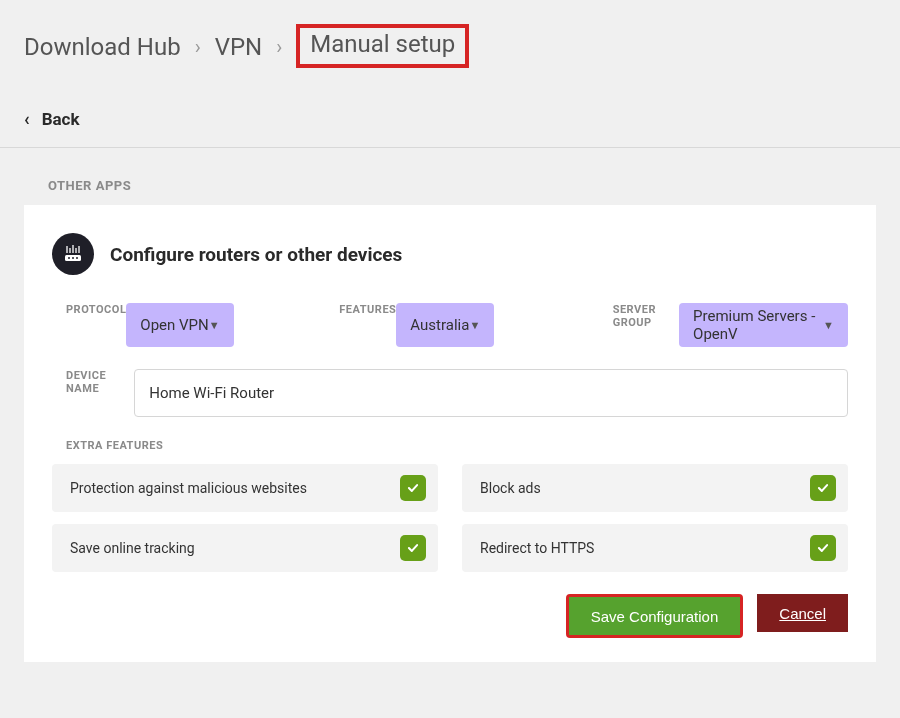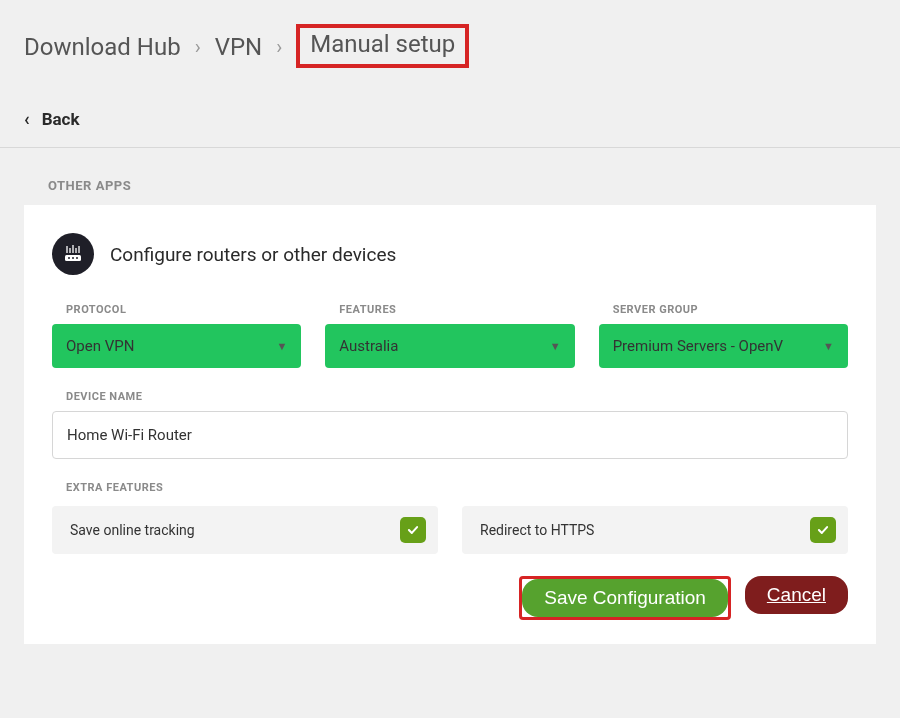--- a/index.html
+++ b/index.html
@@ -55,37 +55,37 @@
       gap: 16px;
       margin-bottom: 28px;
     }
     .router-icon-bg {
       width: 42px; height: 42px;
       border-radius: 50%;
       background: #1f1f28;
       display: flex; align-items: center; justify-content: center;
       flex-shrink: 0;
     }
-    .card-title { font-size: 19px; font-weight: 400; color: #2a2a2a; }
+    .card-title { font-size: 19px; font-weight: 700; color: #2a2a2a; }
     .form-row {
       display: flex;
       gap: 24px;
       margin-bottom: 22px;
     }
-    .form-col { flex: 1; display: flex; flex-direction: column; }
+    .form-col { flex: 1; display: flex; flex-direction: row; }
     .field-label {
       font-size: 11px;
       font-weight: 700;
       letter-spacing: 0.5px;
       color: #8a8a8a;
       margin-bottom: 8px;
       margin-left: 14px;
     }
     .select-box {
-      background: #22c55e;
+      background: #c4b5fd;
       border-radius: 4px;
       height: 44px;
       padding: 0 14px;
       display: flex;
       align-items: center;
       justify-content: space-between;
       cursor: pointer;
       font-size: 15px;
       color: #333;
     }
@@ -128,22 +128,22 @@
     }
     .button-row {
       display: flex;
       justify-content: flex-end;
       gap: 14px;
       margin-top: 22px;
     }
     .btn {
       height: 38px;
       padding: 16px 22px;
-      border-radius: 16px;
-      font-size: 19px;
+      border-radius: 0;
+      font-size: 15px;
       color: #fff;
       display: flex; align-items: center; justify-content: center;
       cursor: pointer;
       border: none;
     }
     .btn-save { background: #56a22e; }
     .btn-cancel { background: #7f1d1d; text-decoration: underline; }
     .btn-highlight { border: 3px solid #d62424; }
   </style>
 </head>
@@ -206,20 +206,38 @@
     </div>
   </div>
 
   <div class="form-col" style="margin-bottom:22px;justify-content:flex-end;">
     <div class="field-label">DEVICE NAME</div>
     <input class="text-input" type="text" value="Home Wi-Fi Router" style="">
   </div>
 
   <div class="field-label" style="margin-left:14px;margin-bottom:12px;">EXTRA FEATURES</div>
 
+  <div class="features-row">
+    <div class="feature-item">
+      <span>Protection against malicious websites</span>
+      <div class="checkbox">
+        <svg width="14" height="14" viewBox="0 0 24 24">
+            <path d="M5 12 L10 17 L19 7" stroke="#fff" stroke-width="3.5" fill="none" stroke-linecap="round" stroke-linejoin="round"></path>
+          </svg>
+      </div>
+    </div>
+    <div class="feature-item">
+      <span>Block ads</span>
+      <div class="checkbox">
+        <svg width="14" height="14" viewBox="0 0 24 24">
+            <path d="M5 12 L10 17 L19 7" stroke="#fff" stroke-width="3.5" fill="none" stroke-linecap="round" stroke-linejoin="round"></path>
+          </svg>
+      </div>
+    </div>
+  </div>
 
   <div class="features-row">
     <div class="feature-item">
       <span>Save online tracking</span>
       <div class="checkbox">
         <svg width="14" height="14" viewBox="0 0 24 24">
             <path d="M5 12 L10 17 L19 7" stroke="#fff" stroke-width="3.5" fill="none" stroke-linecap="round" stroke-linejoin="round"></path>
           </svg>
       </div>
     </div>

